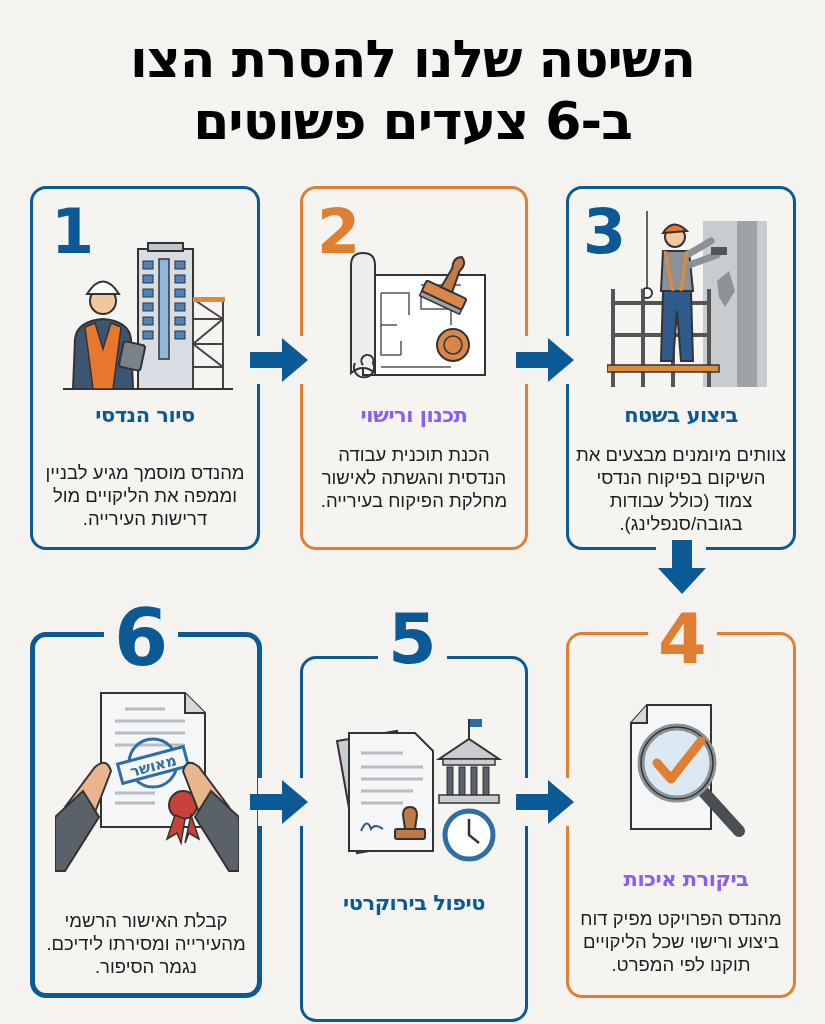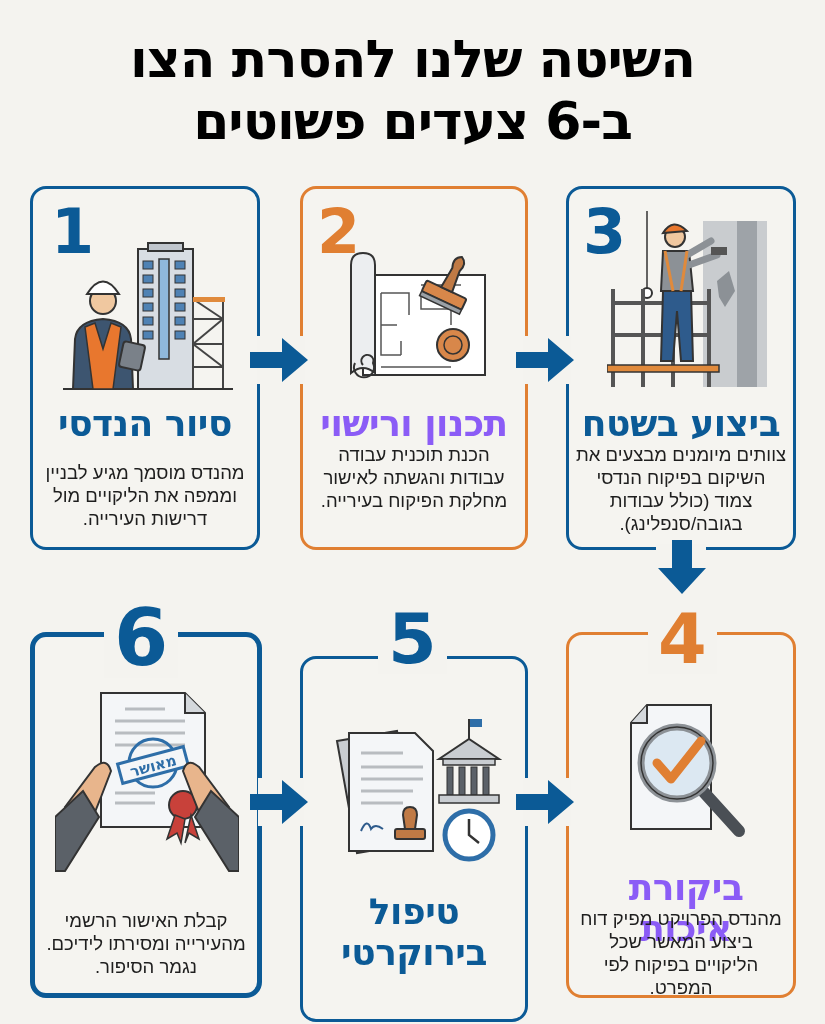--- a/index.html
+++ b/index.html
@@ -18,21 +18,21 @@
     .card.orange { border-color: #e07f32; }
     .card.thick { border-width: 5px; }
     .num {
       position: absolute; font-weight: 900; font-size: 62px; line-height: 62px;
       font-family: "DejaVu Sans", sans-serif; color: #0b5a96;
     }
     .num.orange { color: #e07f32; }
     .num.top { background: #f4f3ef; padding: 0 10px; }
     .card-title {
       position: absolute; left: 0; width: 100%; text-align: center;
-      font-weight: 700; font-size: 36px; color: #0b5a96;
+      font-weight: 700; font-size: 21px; color: #0b5a96;
       font-family: "DejaVu Sans", sans-serif; letter-spacing: -0.5px;
     }
     .card-title.orange { color: #8b5cf6; }
     .card-desc {
       position: absolute; left: 6px; right: 6px; text-align: center;
       font-size: 18.5px; line-height: 23px; color: #1e1e1e;
     }
     .illus { position: absolute; }
     .arrow { position: absolute; }
     .gap { position: absolute; background: #f4f3ef; }
@@ -99,21 +99,21 @@
     </g>
     <circle cx="112" cy="100" r="16" fill="#d8874a" stroke="#333" stroke-width="2"></circle>
     <circle cx="112" cy="100" r="9" fill="none" stroke="#333" stroke-width="1.5"></circle>
     <g transform="rotate(25 110 40)">
       <rect x="86" y="46" width="44" height="12" rx="2" fill="#d8874a" stroke="#333" stroke-width="2"></rect>
       <rect x="86" y="58" width="44" height="5" fill="#9aa0a6" stroke="#333" stroke-width="1.5"></rect>
       <path d="M102 46 L104 24 Q100 14 108 10 Q116 14 112 24 L114 46 Z" fill="#c07a45" stroke="#333" stroke-width="2"></path>
     </g>
   </svg>
   <div class="card-title orange" style="top:214px;">תכנון ורישוי</div>
-  <div class="card-desc" style="top:254px;">הכנת תוכנית עבודה עבודות והגשתה לאישור מחלקת הפיקוח בעירייה.</div>
+  <div class="card-desc" style="top:254px;">הכנת תוכנית עבודה הנדסית והגשתה לאישור מחלקת הפיקוח בעירייה.</div>
 </div>
 
 <div class="card" style="left:566px; top:186px; width:230px; height:364px;">
   <div class="num" style="left:14px; top:12px;">3</div>
   <svg class="illus" style="left:38px; top:22px;" width="160" height="176" viewBox="0 0 160 176">
     <rect x="96" y="10" width="64" height="166" fill="#c9cccf"></rect>
     <rect x="130" y="10" width="20" height="166" fill="#9ea3a8"></rect>
     <path d="M110 70 L122 60 L128 80 L118 96 L112 86 Z" fill="#8c9196"></path>
     <line x1="40" y1="0" x2="40" y2="80" stroke="#333" stroke-width="1.5"></line>
     <circle cx="40" cy="82" r="5" fill="#fff" stroke="#333" stroke-width="2"></circle>
@@ -214,21 +214,21 @@
 <div class="card orange" style="left:566px; top:632px; width:230px; height:366px;">
   <svg class="illus" style="left:58px; top:64px;" width="130" height="150" viewBox="0 0 130 150">
     <path d="M20 6 L84 6 L84 130 L4 130 L4 24 Z" fill="#f4f6f8" stroke="#333" stroke-width="2"></path>
     <path d="M4 24 L20 24 L20 6" fill="#d4d8dc" stroke="#333" stroke-width="2"></path>
     <line x1="74" y1="90" x2="112" y2="132" stroke="#4a4f55" stroke-width="12" stroke-linecap="round"></line>
     <circle cx="50" cy="64" r="36" fill="#dce8f2" stroke="#8c9196" stroke-width="7"></circle>
     <circle cx="50" cy="64" r="36" fill="none" stroke="#333" stroke-width="1.5"></circle>
     <path d="M30 64 L44 80 L74 42" stroke="#e07f32" stroke-width="9" fill="none" stroke-linecap="round" stroke-linejoin="round"></path>
   </svg>
   <div class="card-title orange" style="top:232px;padding-left:10px;">ביקורת איכות</div>
-  <div class="card-desc" style="top:272px;">מהנדס הפרויקט מפיק דוח ביצוע המאשר שכל הליקויים בפיקוח לפי המפרט.</div>
+  <div class="card-desc" style="top:272px;">מהנדס הפרויקט מפיק דוח ביצוע ורישוי שכל הליקויים תוקנו לפי המפרט.</div>
 </div>
 <div class="num orange top" style="left:648px; top:604px; font-size:70px; line-height:70px;">4</div>
 
 <div class="gap" style="left:258px; top:778px; width:46px; height:48px;"></div>
 <svg class="arrow" style="left:250px; top:778px;" width="60" height="48" viewBox="0 0 60 48">
   <path d="M0 16 L32 16 L32 2 L58 24 L32 46 L32 32 L0 32 Z" fill="#0b5a96"></path>
 </svg>
 <div class="gap" style="left:523px; top:778px; width:48px; height:48px;"></div>
 <svg class="arrow" style="left:516px; top:778px;" width="60" height="48" viewBox="0 0 60 48">
   <path d="M0 16 L32 16 L32 2 L58 24 L32 46 L32 32 L0 32 Z" fill="#0b5a96"></path>

